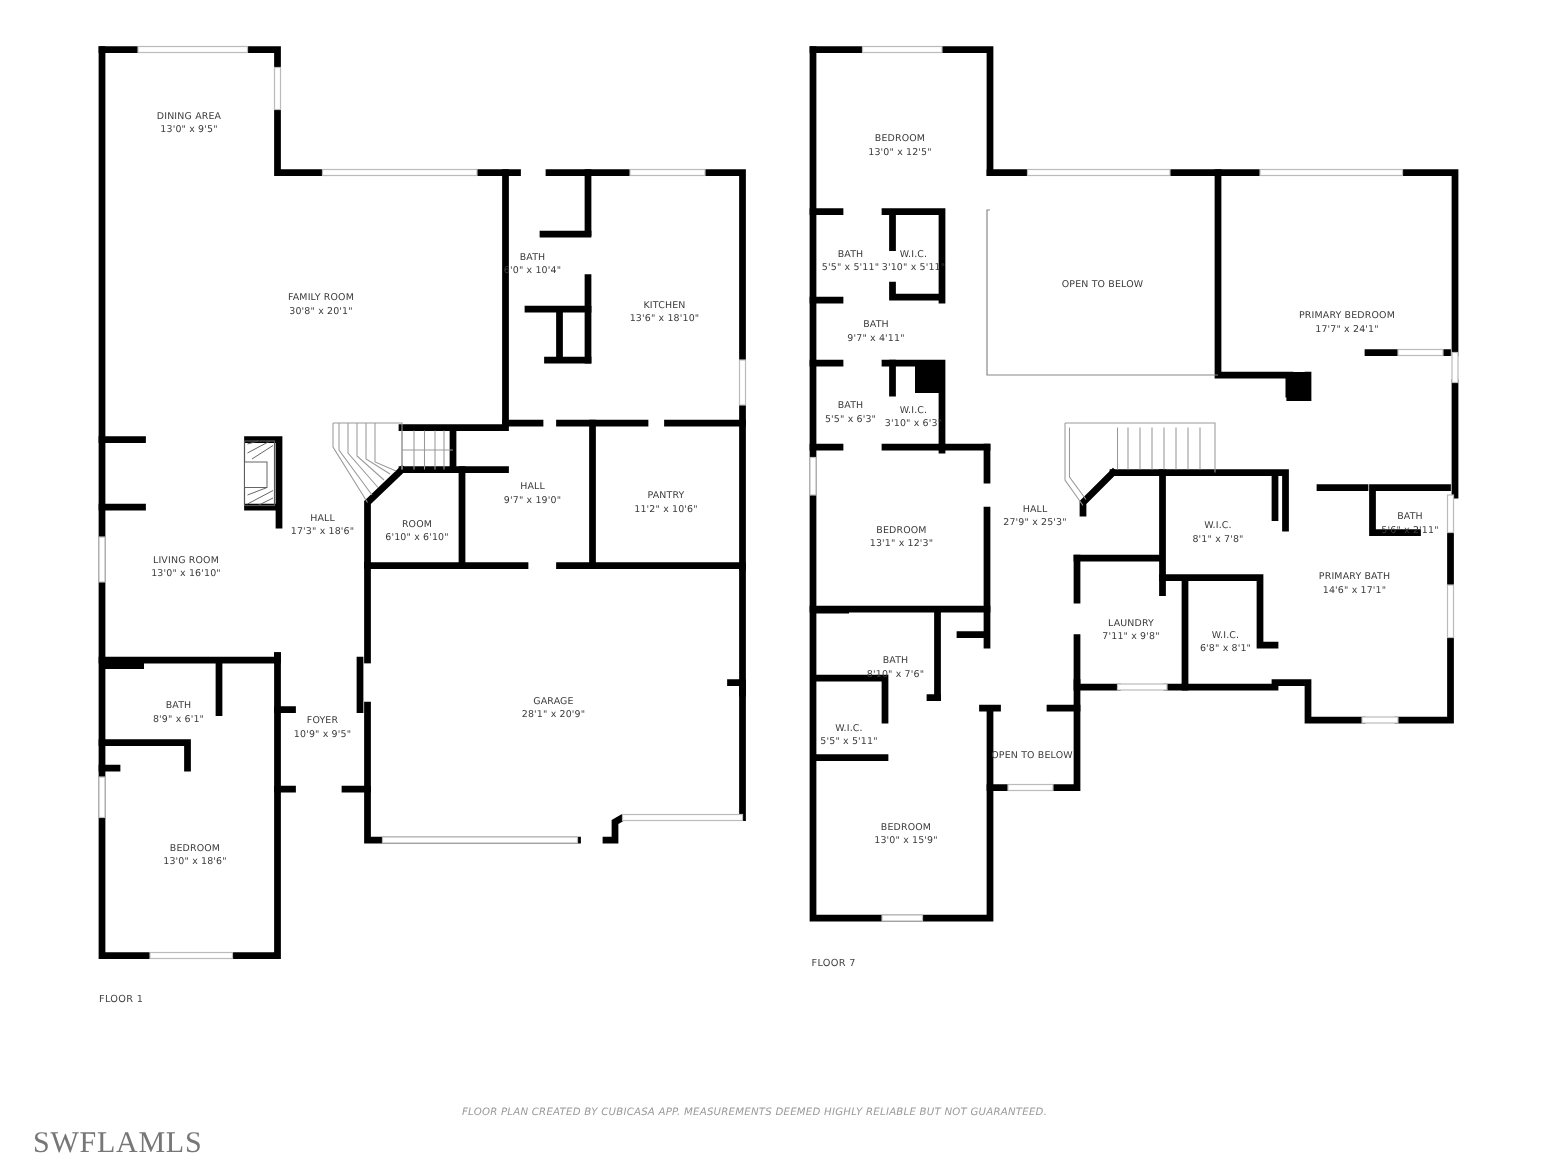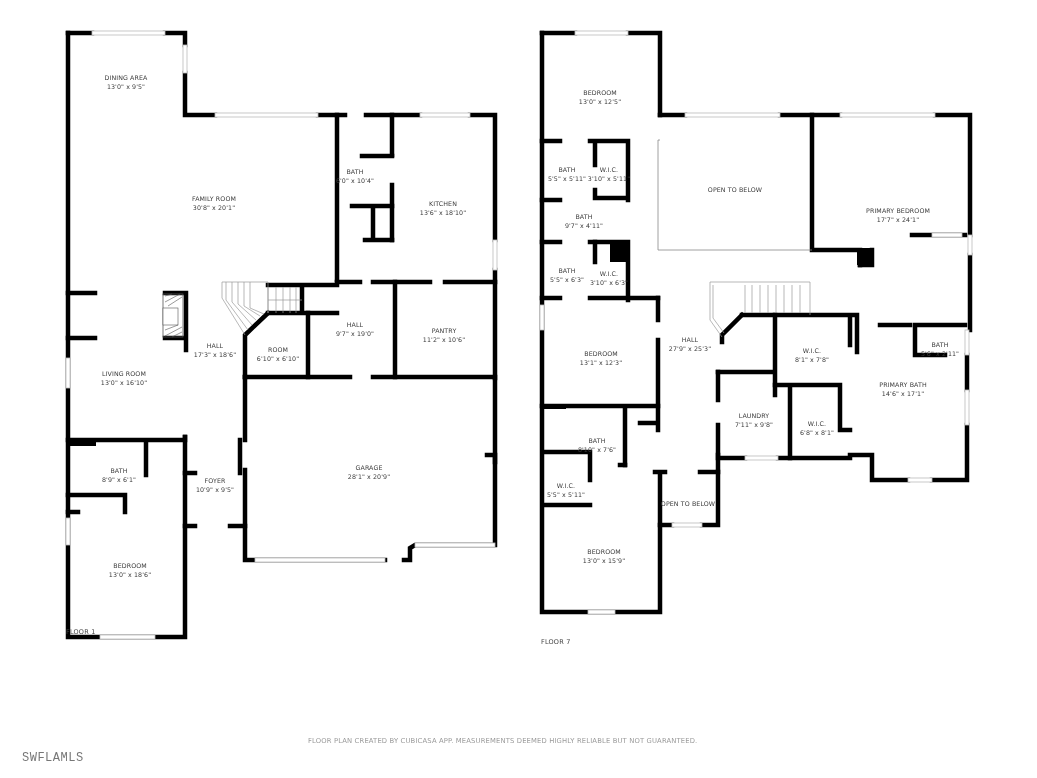--- a/index.html
+++ b/index.html
@@ -4,23 +4,23 @@
 <style>
   html, body { margin: 0; padding: 0; background: #ffffff; }
   body { width: 1037px; height: 778px; position: relative; overflow: hidden;
          font-family: "DejaVu Sans", sans-serif; }
   #plan { position: absolute; left: 0; top: 0; width: 1037px; height: 778px; }
   .lbl { position: absolute; transform: translateX(-50%); text-align: center;
          font-size: 6.3px; line-height: 8.5px; color: #3a3a3a; white-space: nowrap;
          letter-spacing: 0.1px; }
   .floor-label { position: absolute; font-size: 6.5px; color: #444; letter-spacing: 0.2px; }
   .disclaimer { position: absolute; left: 308px; top: 737px; font-size: 6.8px; color: #9a9a9a;
-                letter-spacing: 0.15px; white-space: nowrap; }
-  .brand { position: absolute; left: 22px; top: 751px; font-size: 12px; color: #777;
-           letter-spacing: 0.5px; font-family: Liberation Mono, monospace; }
+                letter-spacing: 0.15px; white-space: nowrap; font-style: italic; }
+  .brand { position: absolute; left: 22px; top: 751px; font-size: 20px; color: #777;
+           letter-spacing: 0.5px; font-family: Liberation Serif, serif; }
 </style>
 </head>
 <body>
 
 <svg id="plan" width="1037" height="778" viewBox="0 0 1037 778" xmlns="http://www.w3.org/2000/svg">
 
   <g stroke="#000" stroke-width="4.5" fill="none" stroke-linecap="square">
 
     <path d="M68 33 L68 637 L185 637 L185 437"></path>
 
@@ -260,17 +260,17 @@
     </div>
   <div class="lbl" style="left:688px;top:500px;">
       <div>OPEN TO BELOW</div>
     </div>
   <div class="lbl" style="left:604px;top:548px;">
       <div>BEDROOM</div>
       <div>13'0" x 15'9"</div>
     </div>
 </div>
 
-<div class="floor-label" style="left:66px;top:628px;">FLOOR 1</div>
+<div class="floor-label" style="left:66px;top:662px;">FLOOR 1</div>
 <div class="floor-label" style="left:541px;top:638px;">FLOOR 7</div>
 
 <div class="disclaimer">FLOOR PLAN CREATED BY CUBICASA APP. MEASUREMENTS DEEMED HIGHLY RELIABLE BUT NOT GUARANTEED.</div>
 <div class="brand">SWFLAMLS</div>
 
 </body></html>

